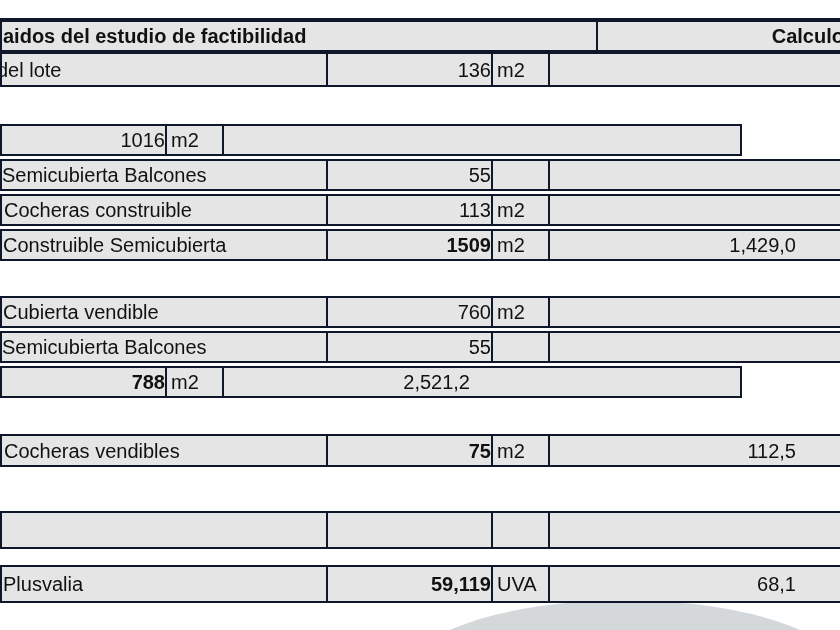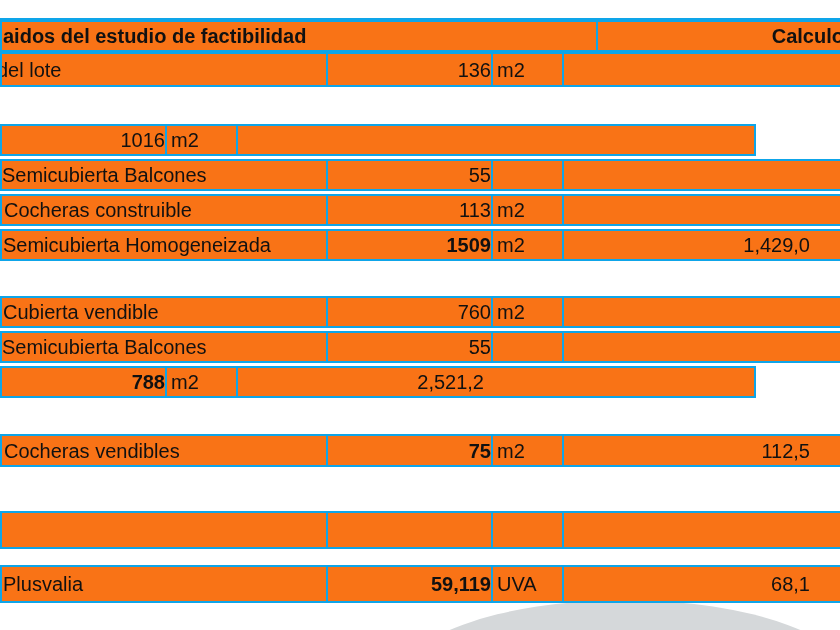--- a/index.html
+++ b/index.html
@@ -11,35 +11,35 @@
     font-family:"Liberation Sans", sans-serif;
     color:#111;
   }
   .row{
     position:absolute;left:0;
     display:flex;
     z-index:1;
   }
   .cell{
     box-sizing:border-box;
-    border:2px solid #0ea5e9;
+    border:2px solid #0f172a;
     margin-right:-2px;
-    background:#f97316;
+    background:#e5e5e5;
     display:flex;
     align-items:center;
     overflow:hidden;
     font-size:20px;
     line-height:1;
     white-space:nowrap;
   }
   .header-row .cell{border-top-width:4px;}
   .c-label{width:328px;padding-left:3px;}
   .c-label-wide{width:598px;padding-left:3px;font-weight:bold;}
   .c-value{width:167px;justify-content:flex-end;}
-  .c-unit{width:73px;padding-left:4px;}
+  .c-unit{width:59px;padding-left:4px;}
   .c-calc{width:520px;position:relative;}
   .calc-text{
     position:absolute;left:0;top:0;height:100%;
     width:246px;text-align:right;
     display:flex;align-items:center;justify-content:flex-end;
   }
   .bold{font-weight:bold;}
   .ellipse{
     position:absolute;
     left:395px;top:600px;width:460px;height:170px;
@@ -114,21 +114,21 @@
     <div class="cell c-unit">
         <span>m2</span>
       </div>
     <div class="cell c-calc">
         <span class="calc-text"></span>
       </div>
   </div>
 
   <div class="row" style="top:229px;height:32px;">
     <div class="cell c-label">
-        <span style="margin-left:-2px;">Semicubierta Homogeneizada</span>
+        <span style="margin-left:-2px;">Construible Semicubierta</span>
       </div>
     <div class="cell c-value">
         <span class="bold">1509</span>
       </div>
     <div class="cell c-unit">
         <span>m2</span>
       </div>
     <div class="cell c-calc">
         <span class="calc-text">1,429,0</span>
       </div>

